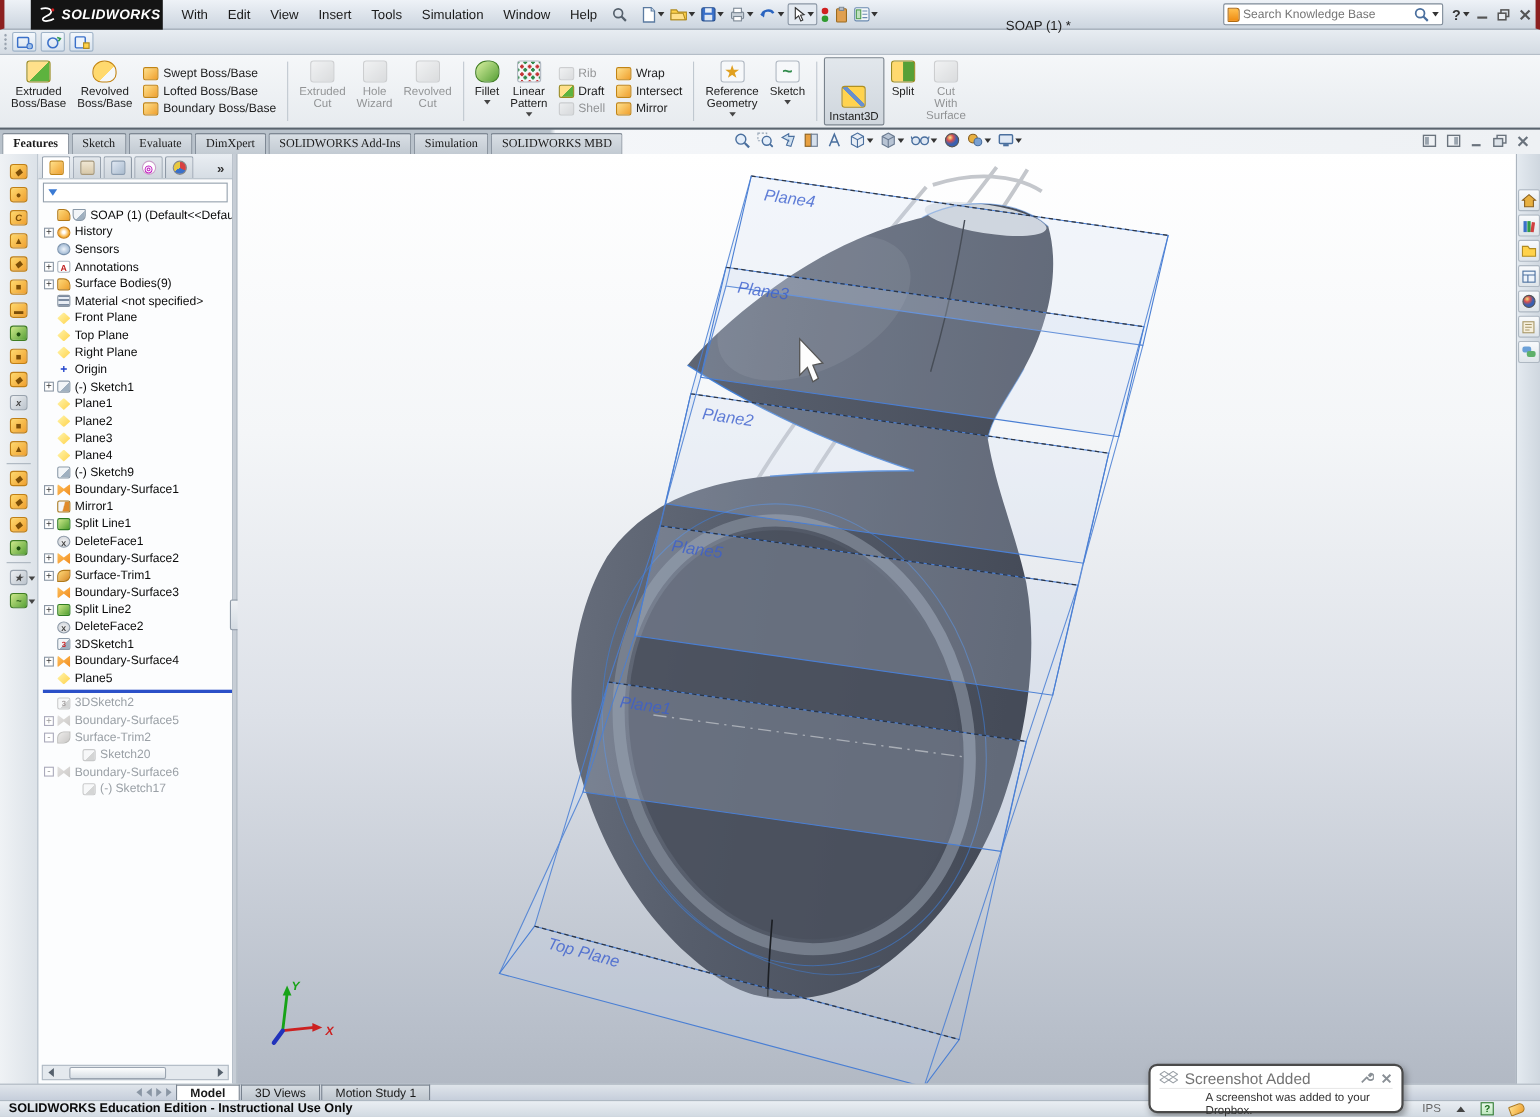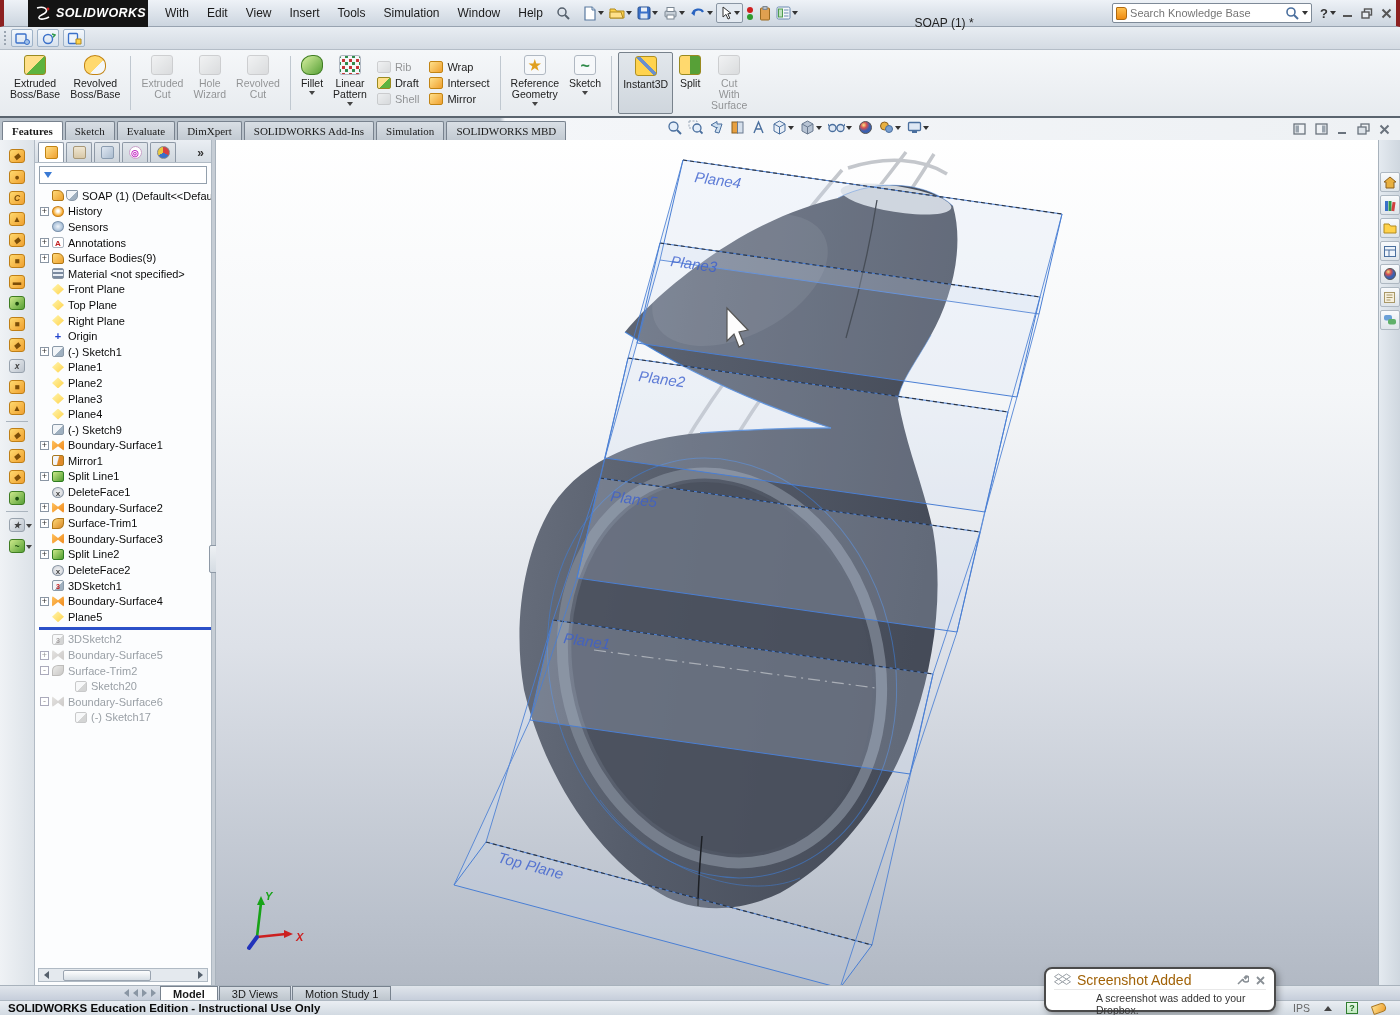--- a/index.html
+++ b/index.html
@@ -44,21 +44,21 @@
   .ri-gray  { background:linear-gradient(135deg,#eceef2,#bcc2cb); border:1px solid #9aa2ad; }
   .ri-green { background:linear-gradient(135deg,#d8f0a0,#57a037); border:1px solid #3f7d22; border-radius:50% 40% 40% 40%; }
   .ri-star  { background:#f6f8fa; border:1px solid #b0b8c2; color:#e0a020; font-size:14px; }
   .ri-curve { background:#f6f8fa; border:1px solid #b0b8c2; color:#2f8a4a; font-size:16px; }
   .ri-i3d   { background:linear-gradient(45deg,#ffd34e 45%,#6a90cc 45% 60%,#ffd34e 60%); border:1px solid #b09020; }
   .ri-split { background:linear-gradient(90deg,#ffd96e 48%,#57a037 52%); border:1px solid #9a8a20; }
   .ris { width:14px; height:12px; border-radius:2px; flex:none; }
   .rsmall { display:flex; align-items:center; gap:4px; font-size:11px; color:#222; padding:1px 4px; }
   .rstack { display:flex; flex-direction:column; justify-content:center; gap:2px; }
   .dis { opacity:.45; filter:grayscale(.95); }
-  .pressed { background:linear-gradient(#e2e7ec,#cfd6dd); border:1px solid #78828c; }
+  .pressed { background:linear-gradient(#e2e7ec,#cfd6dd); border:1px solid #78828c;justify-content:flex-end; }
   .caret-d { width:0; height:0; border-left:3px solid transparent; border-right:3px solid transparent; border-top:4px solid #444; margin-top:2px; }
 
   
   .cmrow { height:22px; position:relative; display:flex; align-items:flex-end;
     background:linear-gradient(90deg,#b9c2cb 0,#b9c2cb 500px,#f4f6f9 505px,#eef1f4 100%); }
   .cmtab { padding:3px 9px 3px; font-size:11px; border:1px solid #78828e; border-bottom:none; background:linear-gradient(#d9dfe5,#c2cad2); margin-right:2px; border-radius:2px 2px 0 0; color:#1a1a1a;font-family:Liberation Serif, serif; }
   .cmtab.active { background:#fff; font-weight:bold; position:relative; top:0; }
   .cmtabs { display:flex; align-items:flex-end; margin-left:2px; height:22px; }
   .headsup { position:absolute; left:665px; top:1px; display:flex; align-items:center; gap:2px; }
   .hu { display:flex; align-items:center; padding:1px 2px; gap:1px; border-radius:2px; }
@@ -144,21 +144,21 @@
   .sb-left { font-weight:bold; }
   .sb-right { margin-left:auto; display:flex; align-items:center; gap:14px; padding-right:6px; }
   .units { color:#666; font-size:10.5px; }
   .up-tri { width:0; height:0; border-left:4px solid transparent; border-right:4px solid transparent; border-bottom:5px solid #444; }
   .qmark { width:12px; height:12px; background:linear-gradient(#e8f8e8,#bfe8bf); border:1px solid #2f7d2f; color:#1d6d1d; font-size:9px; font-weight:bold; text-align:center; line-height:11px; }
   .tag { width:14px; height:9px; background:linear-gradient(135deg,#ffe08a,#efa030); border:1px solid #b07818; border-radius:1px 4px 4px 1px; transform:rotate(-20deg); }
 
   
   .popup { position:absolute; left:1044px; top:967px; width:232px; height:45px; background:#fff; border:2px solid #4a4a4a; border-radius:8px; box-shadow:2px 3px 7px rgba(0,0,0,.35); z-index:60; padding:3px 8px 2px; }
   .pu-title-row { display:flex; align-items:center; gap:6px; border-bottom:1px solid #e8e8e8; padding-bottom:1px; }
-  .pu-title { font-size:14px; color:#a16207; flex:1; }
+  .pu-title { font-size:14px; color:#737373; flex:1; }
   .pu-body { font-size:10.5px; color:#333; margin:2px 0 0 42px; }
 </style>
 </head>
 <body>
 
 <div class="titlebar">
   <div class="logo">
     <svg class="dsmark" viewBox="0 0 16 14">
         <path d="M2 2 C9 0 13 3 11 6 C9 9 3 9 4 12 C5 14 11 13 14 11" stroke="#fff" stroke-width="1.6" fill="none"></path>
         <circle cx="13" cy="3" r="1.4" fill="#d02020"></circle>
@@ -308,20 +308,34 @@
     <div class="rbig">
         <span class="ri ri-mix"></span>
         <span>Extruded
 Boss/Base</span>
       </div>
     <div class="rbig">
         <span class="ri ri-rev"></span>
         <span>Revolved
 Boss/Base</span>
       </div>
+    <div class="rstack">
+      <div class="rsmall">
+          <span class="ris ri-gold"></span>
+          <span>Swept Boss/Base</span>
+        </div>
+      <div class="rsmall">
+          <span class="ris ri-gold"></span>
+          <span>Lofted Boss/Base</span>
+        </div>
+      <div class="rsmall">
+          <span class="ris ri-gold"></span>
+          <span>Boundary Boss/Base</span>
+        </div>
+    </div>
   </div>
   <div class="rsep"></div>
   <div class="rgroup">
     <div class="rbig dis">
         <span class="ri ri-gray"></span>
         <span>Extruded
 Cut</span>
       </div>
     <div class="rbig dis">
         <span class="ri ri-gray"></span>

